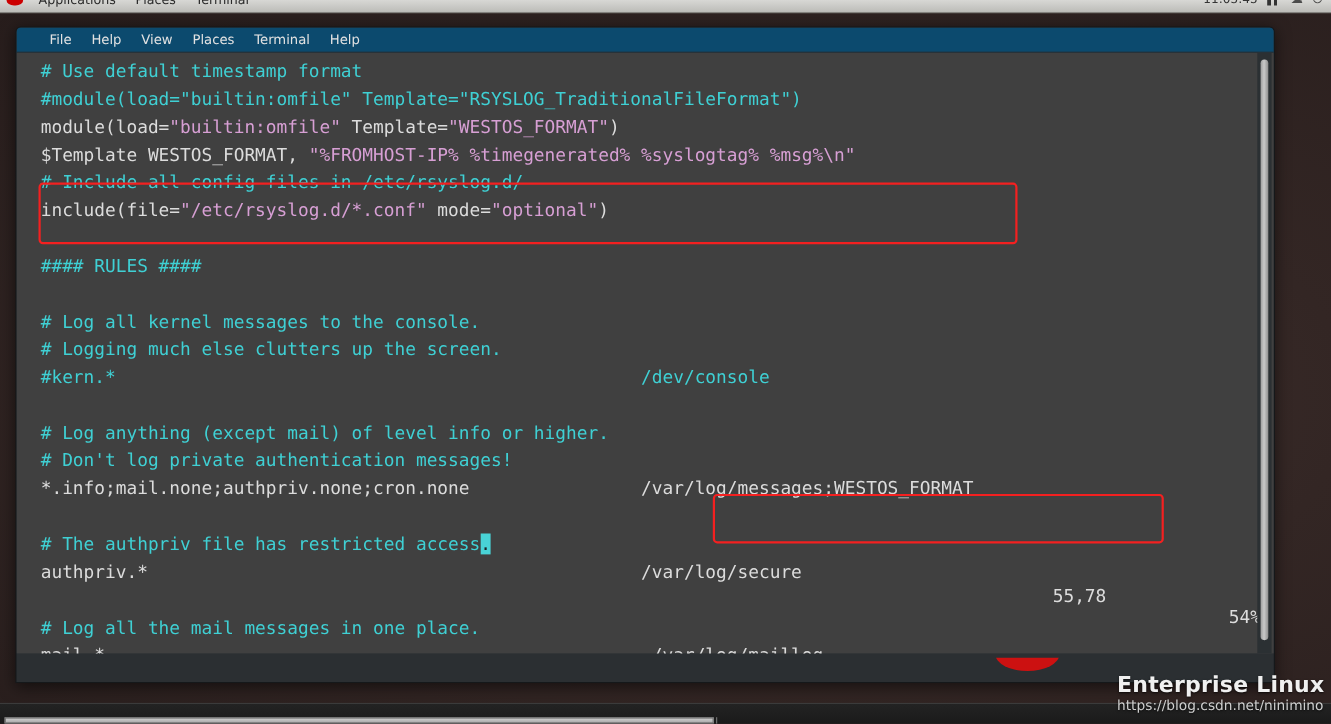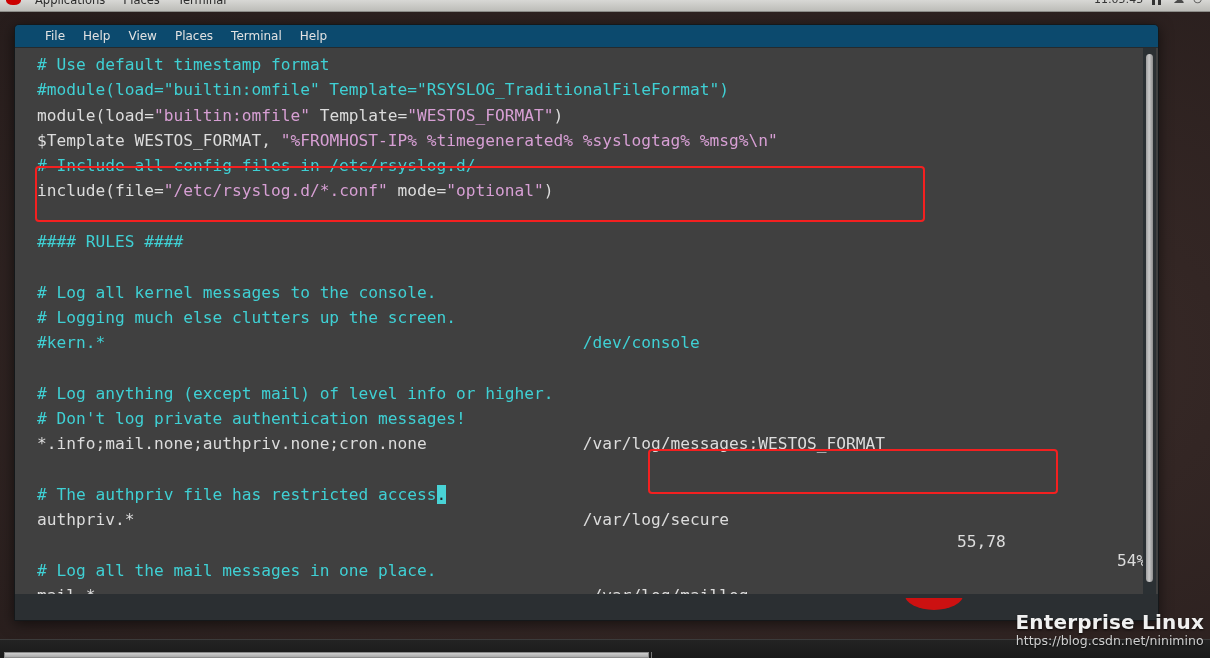--- a/index.html
+++ b/index.html
@@ -217,21 +217,21 @@
     pointer-events: none;
   }
   #red-box-1 { left: 20px; top: 118px; width: 886px; height: 52px; }
   #red-box-2 { left: 633px; top: 401px; width: 406px; height: 41px; }
 
   
   #watermark {
     position: absolute;
     right: 6px;
     bottom: 10px;
-    text-align: center;
+    text-align: left;
     pointer-events: none;
     z-index: 40;
   }
   #wm-title {
     font-size: 20px;
     font-weight: bold;
     color: #f0f0f0;
     letter-spacing: .2px;
     line-height: 22px;
     text-shadow: 0 1px 2px rgba(0,0,0,.7);

